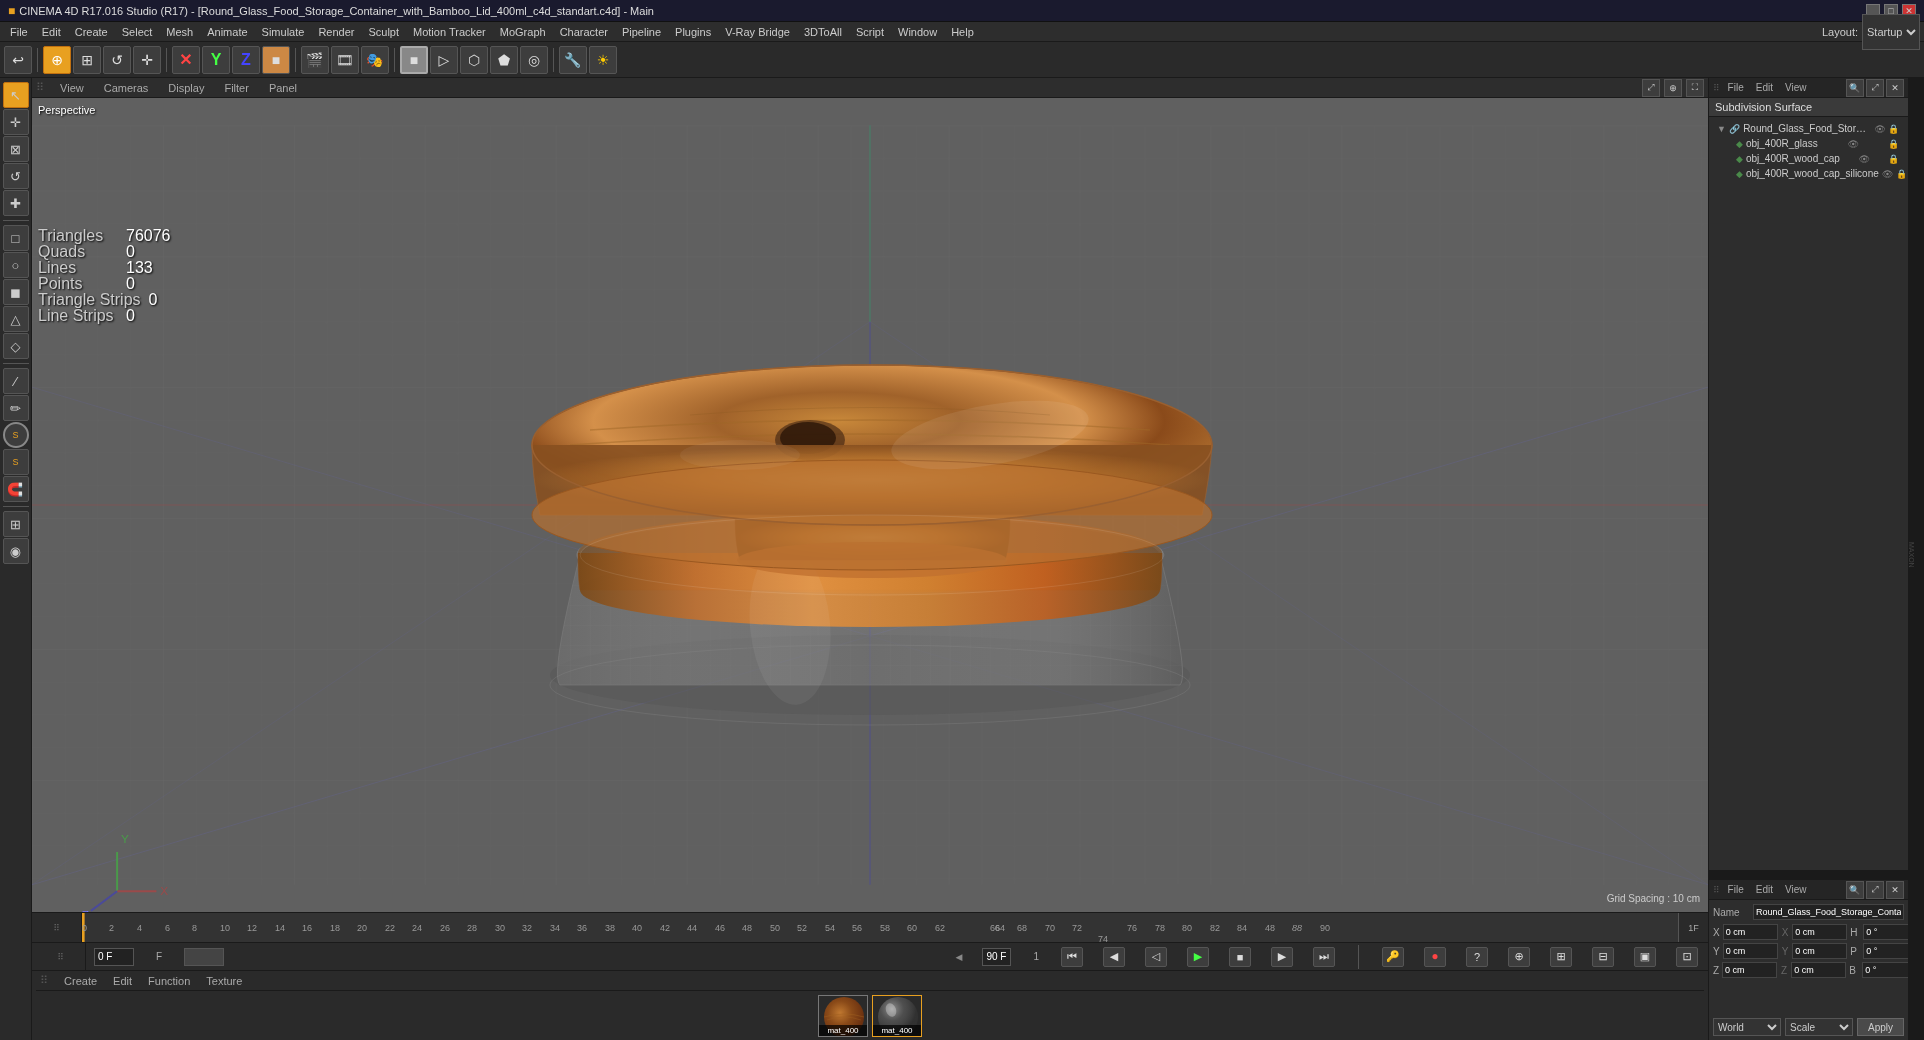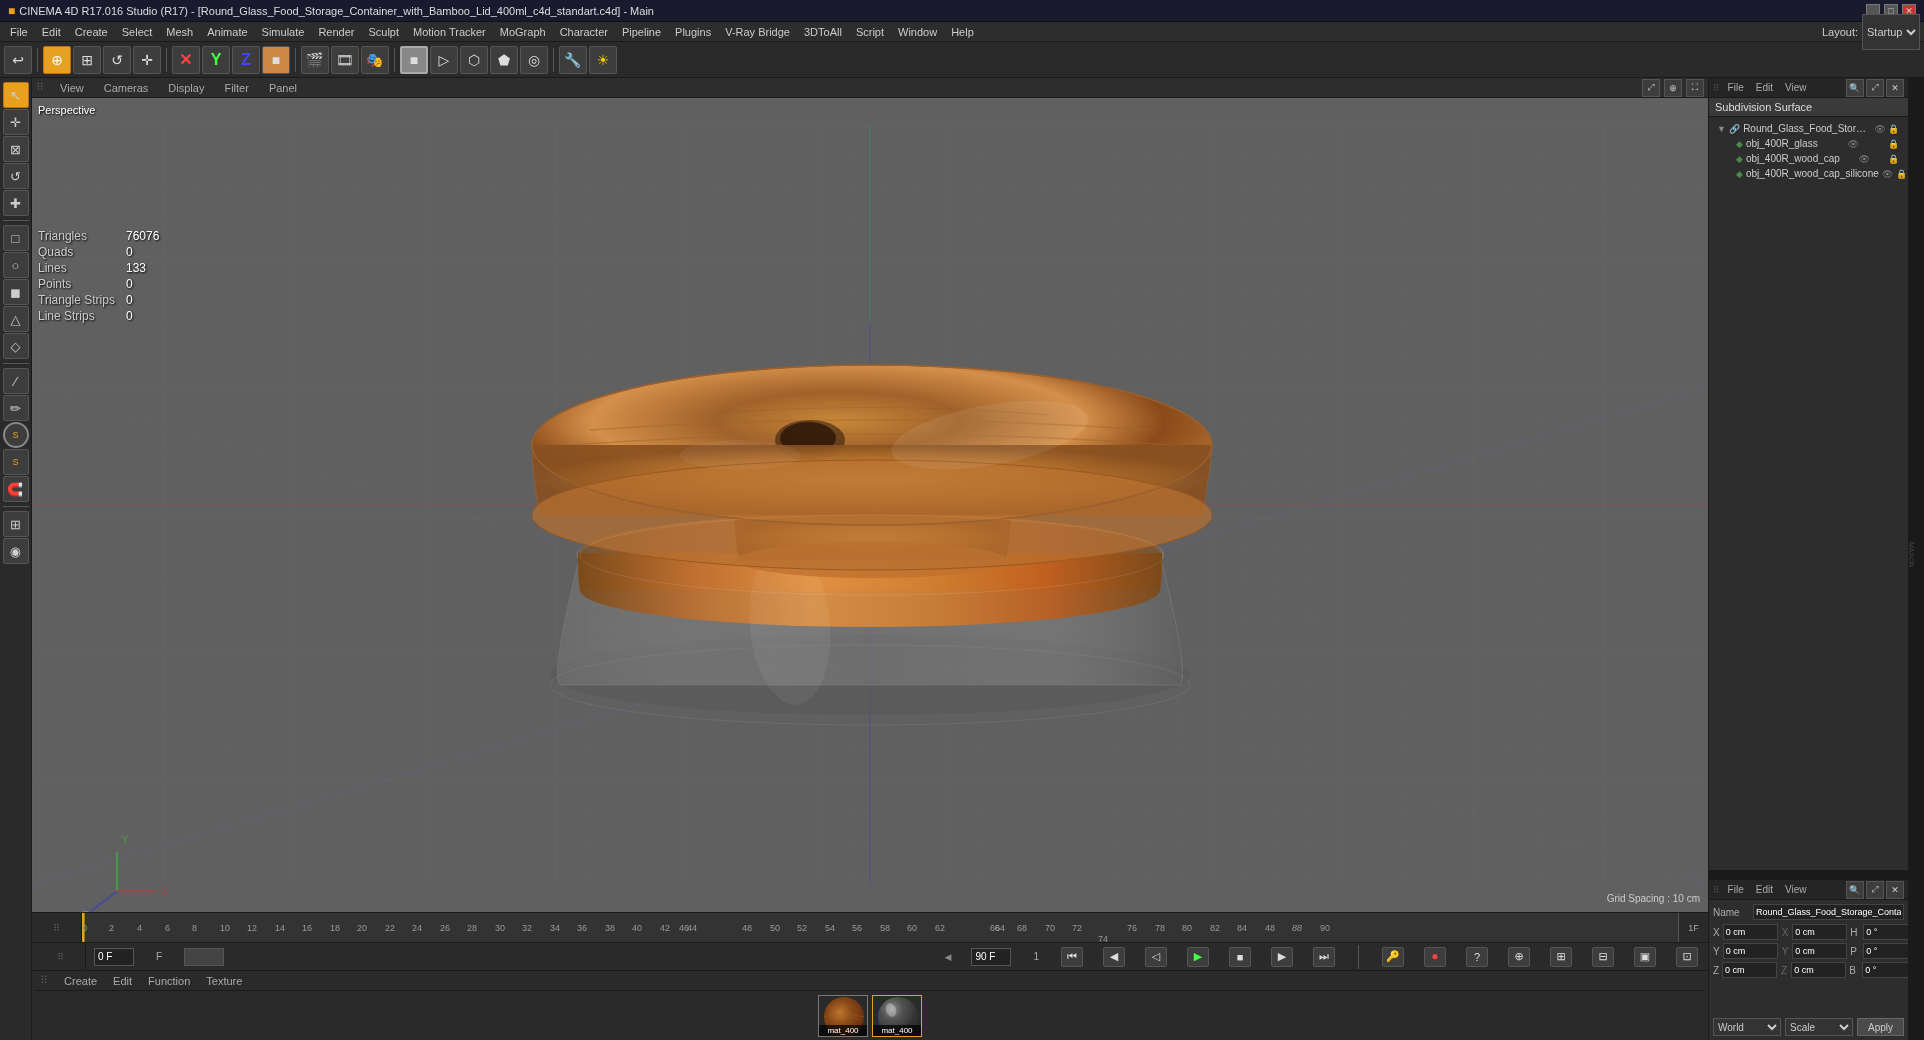--- a/index.html
+++ b/index.html
@@ -154,21 +154,21 @@
       font-size: 11px;
       z-index: 10;
       text-shadow: 1px 1px 2px #000;
     }
 
     
     #stats-overlay {
       position: absolute;
       top: 10px; left: 6px;
       color: #fff;
-      font-size: 12px;
+      font-size: 16px;
       line-height: 16px;
       text-shadow: 1px 1px 2px #000;
       z-index: 10;
     }
     .stat-row { display: flex; gap: 8px; }
     .stat-label { color: #ccc; min-width: 80px; }
     .stat-value { color: #fff; }
 
     #grid-spacing-label {
       position: absolute;
@@ -734,21 +734,21 @@
           <div style="position:absolute;left:358px;">26</div>
           <div style="position:absolute;left:385px;">28</div>
           <div style="position:absolute;left:413px;">30</div>
           <div style="position:absolute;left:440px;">32</div>
           <div style="position:absolute;left:468px;text-align:center;">34</div>
           <div style="position:absolute;left:495px;">36</div>
           <div style="position:absolute;left:523px;">38</div>
           <div style="position:absolute;left:550px;">40</div>
           <div style="position:absolute;left:578px;">42</div>
           <div style="position:absolute;left:605px;">44</div>
-          <div style="position:absolute;left:597px;">46</div>
+          <div style="position:absolute;left:633px;">46</div>
           <div style="position:absolute;left:660px;">48</div>
           <div style="position:absolute;left:688px;">50</div>
           <div style="position:absolute;left:715px;">52</div>
           <div style="position:absolute;left:743px;">54</div>
           <div style="position:absolute;left:770px;">56</div>
           <div style="position:absolute;left:798px;">58</div>
           <div style="position:absolute;left:825px;">60</div>
           <div style="position:absolute;left:853px;">62</div>
           <div style="position:absolute;left:913px;">64</div>
           <div style="position:absolute;left:908px;">66</div>
@@ -775,21 +775,21 @@
         <span style="color:#666;font-size:9px;">⠿</span>
       </div>
       <div style="display:flex;align-items:center;gap:20px;padding:0 6px;flex:1;">
 
         <input class="frame-input" value="0 F" style="width: 40px;">
         <span class="frame-label">F</span>
         <input class="frame-input" value="" style="width: 40px; background: rgb(68, 68, 68);">
         <div style="flex:1;"></div>
 
         <span style="color:#888;font-size:9px;">◀</span>
-        <input class="frame-input" value="90 F" style="width: 40px;">
+        <input class="frame-input" value="90 F" style="width: 29px;">
         <span class="frame-label">1</span>
 
         <div class="transport-btn">⏮</div>
         <div class="transport-btn">◀</div>
         <div class="transport-btn">◁</div>
         <div class="transport-btn" style="color:#4f4;">▶</div>
         <div class="transport-btn">■</div>
         <div class="transport-btn">▶</div>
         <div class="transport-btn">⏭</div>
         <div class="toolbar-separator"></div>

